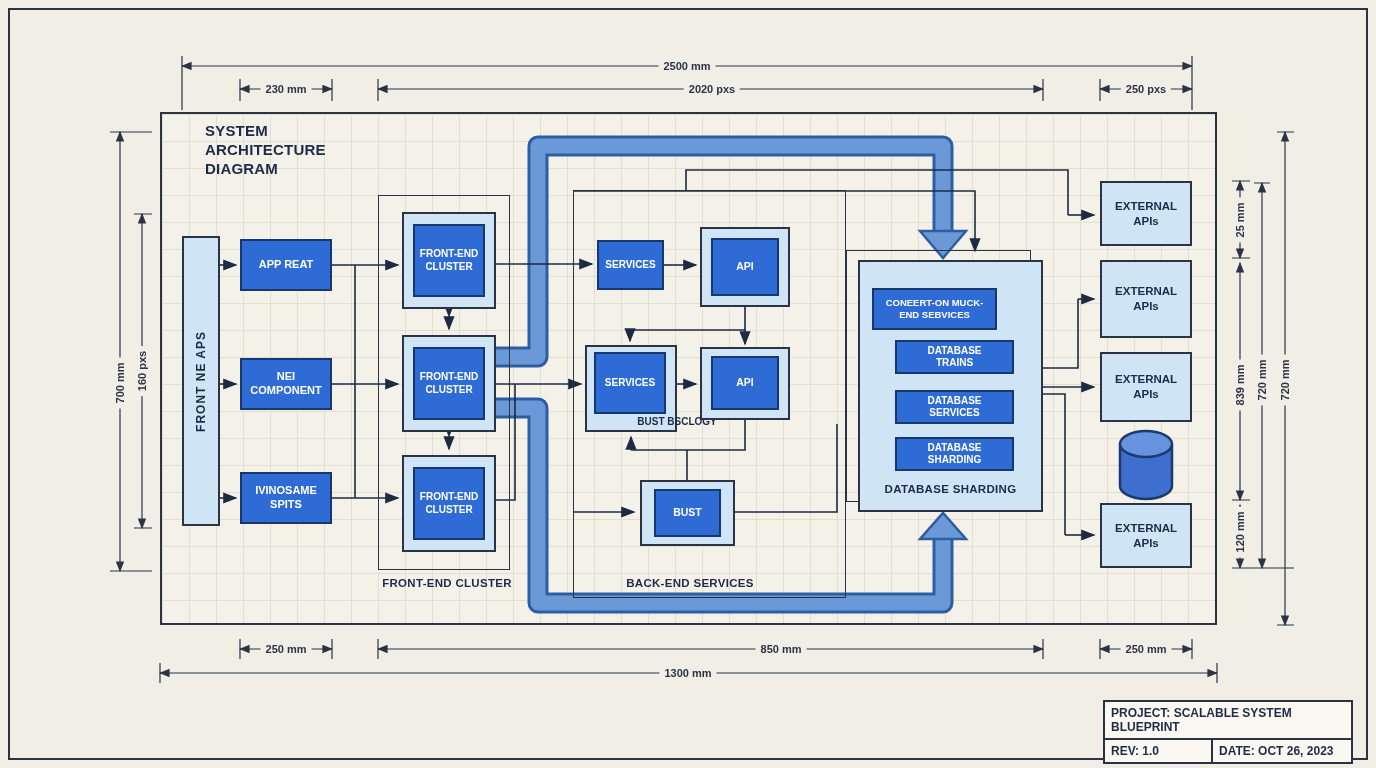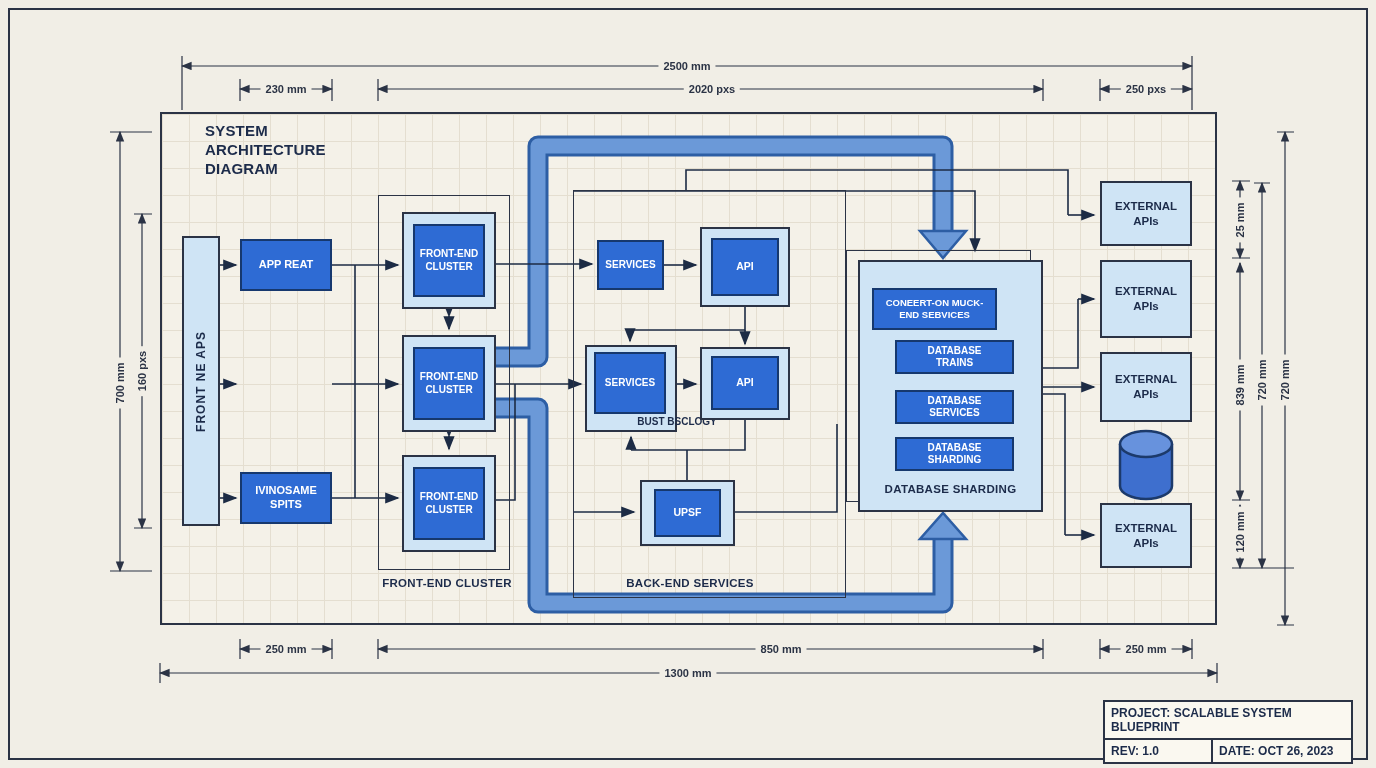--- a/index.html
+++ b/index.html
@@ -142,20 +142,21 @@
     </g>
   </svg>
 
   <div class="title">SYSTEM ARCHITECTURE DIAGRAM</div>
 
   <div class="vbar">
     <span>FRONT NE APS</span>
   </div>
 
   <div class="node" style="left:240px; top:239px; width:92px; height:52px; font-size:11px;">APP REAT</div>
+  <div class="node" style="left:240px; top:358px; width:92px; height:52px; font-size:11px; padding:0 10px;">NEI COMPONENT</div>
   <div class="node" style="left:240px; top:472px; width:92px; height:52px; font-size:11px; padding:0 10px;">IVINOSAME SPITS</div>
 
   <div class="groupbox" style="left:378px; top:195px; width:132px; height:375px;"></div>
   <div class="lightbox" style="left:402px; top:212px; width:94px; height:97px;"></div>
   <div class="node" style="left:413px; top:224px; width:72px; height:73px; font-size:10px;">FRONT-END CLUSTER</div>
   <div class="lightbox" style="left:402px; top:335px; width:94px; height:97px;"></div>
   <div class="node" style="left:413px; top:347px; width:72px; height:73px; font-size:10px;">FRONT-END CLUSTER</div>
   <div class="lightbox" style="left:402px; top:455px; width:94px; height:97px;"></div>
   <div class="node" style="left:413px; top:467px; width:72px; height:73px; font-size:10px;">FRONT-END CLUSTER</div>
   <div class="grouplabel" style="left:367px; top:577px; width:160px;">FRONT-END CLUSTER</div>
@@ -163,21 +164,21 @@
   <div class="groupbox" style="left:573px; top:190px; width:273px; height:408px;"></div>
   <div class="node" style="left:597px; top:240px; width:67px; height:50px; font-size:10px;">SERVICES</div>
   <div class="lightbox" style="left:700px; top:227px; width:90px; height:80px;"></div>
   <div class="node" style="left:711px; top:238px; width:68px; height:58px; font-size:10.5px;">API</div>
   <div class="lightbox" style="left:585px; top:345px; width:92px; height:87px;"></div>
   <div class="node" style="left:594px; top:352px; width:72px; height:62px; font-size:10px;">SERVICES</div>
   <div class="caption" style="left:585px; top:416px; width:92px;margin-left:46px;">BUST BSCLOGY</div>
   <div class="lightbox" style="left:700px; top:347px; width:90px; height:73px;"></div>
   <div class="node" style="left:711px; top:356px; width:68px; height:54px; font-size:10.5px;">API</div>
   <div class="lightbox" style="left:640px; top:480px; width:95px; height:66px;"></div>
-  <div class="node" style="left:654px; top:489px; width:67px; height:48px; font-size:10.5px;">UPSF</div>
+  <div class="node" style="left:654px; top:489px; width:67px; height:48px; font-size:10.5px;">BUST</div>
   <div class="grouplabel" style="left:610px; top:577px; width:160px;">BACK-END SERVICES</div>
 
   <div class="groupbox" style="left:846px; top:250px; width:185px; height:252px;"></div>
   <div class="lightbox" style="left:858px; top:260px; width:185px; height:252px;"></div>
   <div class="node" style="left:872px; top:288px; width:125px; height:42px; font-size:9.5px; padding:0 8px;">CONEERT-ON MUCK-END SEBVICES</div>
   <div class="node" style="left:895px; top:340px; width:119px; height:34px; font-size:10px; padding:0 22px;">DATABASE TRAINS</div>
   <div class="node" style="left:895px; top:390px; width:119px; height:34px; font-size:10px; padding:0 22px;">DATABASE SERVICES</div>
   <div class="node" style="left:895px; top:437px; width:119px; height:34px; font-size:10px; padding:0 22px;">DATABASE SHARDING</div>
   <div class="grouplabel" style="left:868px; top:483px; width:165px;">DATABASE SHARDING</div>
 

